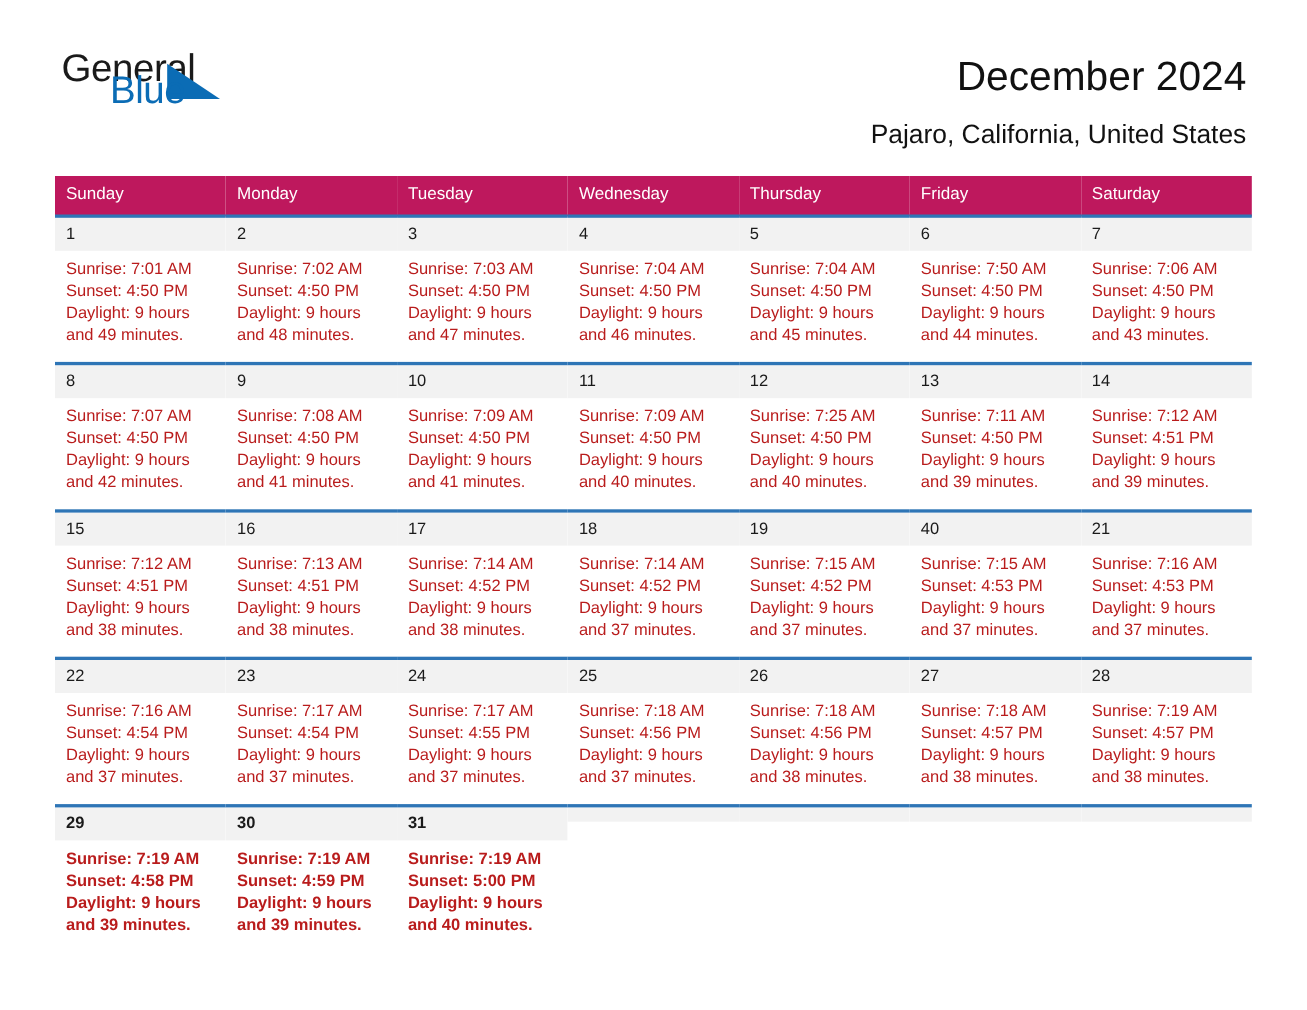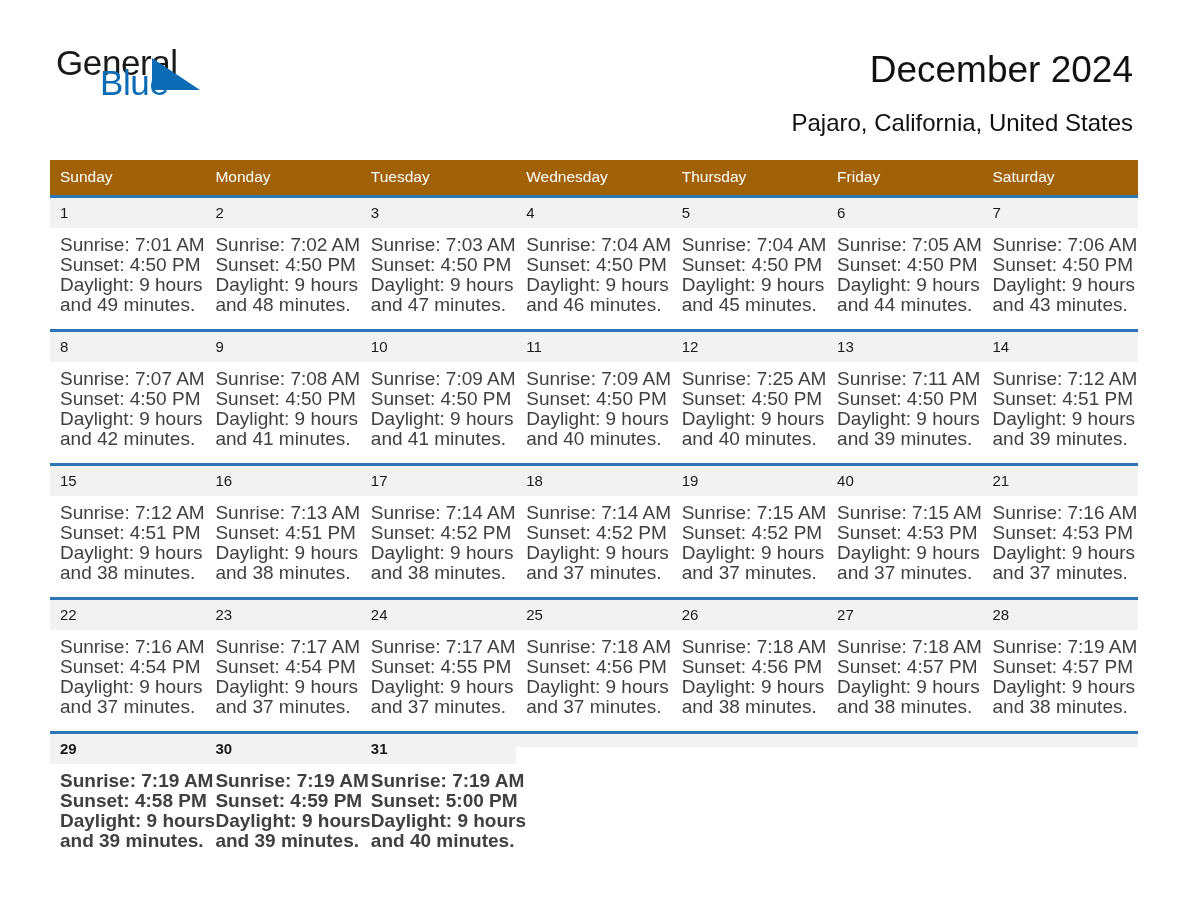--- a/index.html
+++ b/index.html
@@ -80,21 +80,21 @@
   }
 
   
   .calendar {
     margin: 22px 50px 0 50px;
     width: 1088px;
     border-collapse: collapse;
     table-layout: fixed;
   }
   .calendar th {
-    background: #a16207;
+    background: #be185d;
     color: #ffffff;
     font-weight: normal;
     font-size: 15.5px;
     text-align: left;
     padding: 8px 0 9px 10px;
     height: 18px;
     box-sizing: border-box;
   }
   .weekrow td {
     vertical-align: top;
@@ -113,23 +113,23 @@
     font-size: 15px;
     line-height: 17px;
     padding: 6px 0 7px 10px;
     color: #1a1a1a;
   }
   .daynum.empty {
     color: transparent;
   }
   .detail {
     padding: 7px 0 0 10px;
-    font-size: 19px;
+    font-size: 15px;
     line-height: 20px;
-    color: #404040;
+    color: #b91c1c;
   }
   .detail div {
     white-space: nowrap;
   }
   .cell-empty .daynum {
     background: #f2f2f2;
   }
 </style>
 </head>
 <body>
@@ -204,21 +204,21 @@
             <div class="detail">
               <div>Sunrise: 7:04 AM</div>
               <div>Sunset: 4:50 PM</div>
               <div>Daylight: 9 hours</div>
               <div>and 45 minutes.</div>
             </div>
           </td>
         <td>
             <div class="daynum">6</div>
             <div class="detail">
-              <div>Sunrise: 7:05 AM</div>
+              <div>Sunrise: 7:50 AM</div>
               <div>Sunset: 4:50 PM</div>
               <div>Daylight: 9 hours</div>
               <div>and 44 minutes.</div>
             </div>
           </td>
         <td>
             <div class="daynum">7</div>
             <div class="detail">
               <div>Sunrise: 7:06 AM</div>
               <div>Sunset: 4:50 PM</div>

